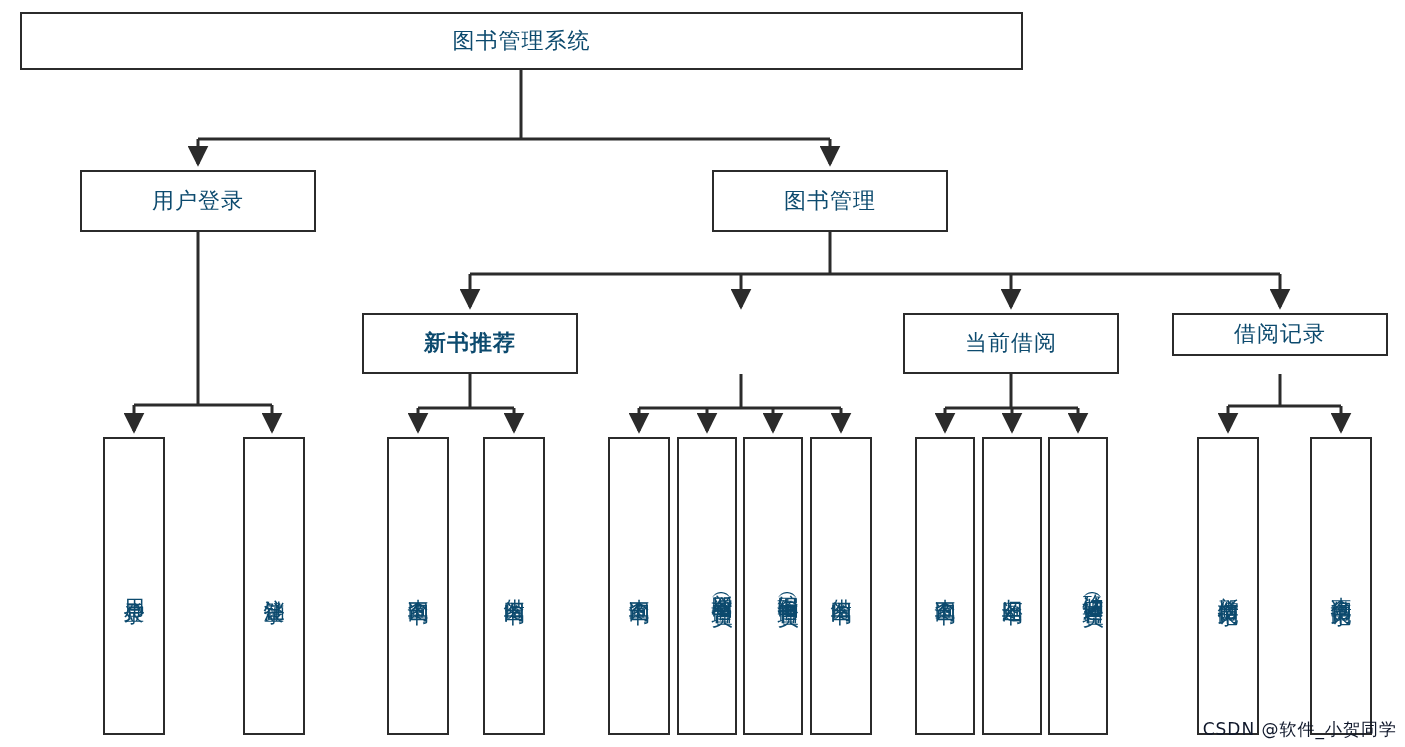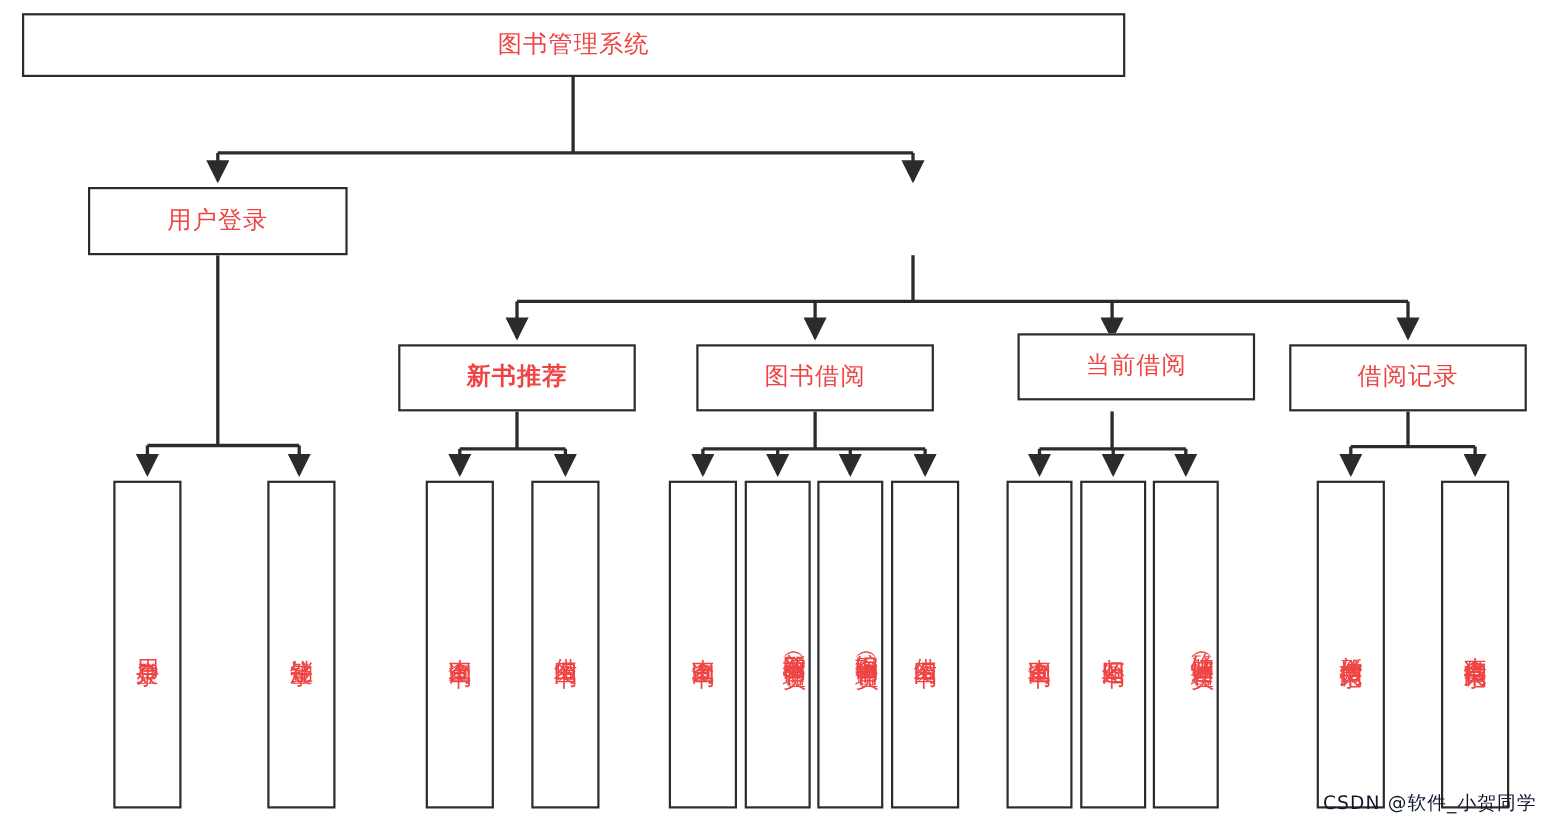--- a/index.html
+++ b/index.html
@@ -27,21 +27,21 @@
     pointer-events: none;
   }
   .node {
     position: absolute;
     box-sizing: border-box;
     background: #ffffff;
     border: 2px solid #2b2b2b;
     display: flex;
     align-items: center;
     justify-content: center;
-    color: #ef4444;
+    color: #0c4a6e;
   }
   .node.horiz {
     font-size: 22px;
     letter-spacing: 1px;
     line-height: 1.1;
   }
   .node.vert {
     writing-mode: vertical-rl;
     text-orientation: upright;
     font-size: 21px;
@@ -125,31 +125,31 @@
     </g>
   </svg>
 
   <div class="node horiz" style="left:20px; top:12px; width:1003px; height:58px;">
     <span>图书管理系统</span>
   </div>
 
   <div class="node horiz" style="left:80px; top:170px; width:236px; height:62px;">
     <span>用户登录</span>
   </div>
+  <div class="node horiz" style="left:712px; top:170px; width:236px; height:62px;">
+    <span>图书管理</span>
+  </div>
 
   <div class="node horiz" style="left:362px; top:313px; width:216px; height:61px;font-weight:bold;">
     <span>新书推荐</span>
   </div>
-  <div class="node horiz" style="left:633px; top:313px; width:216px; height:61px;">
-    <span>图书借阅</span>
-  </div>
-  <div class="node horiz" style="left:903px; top:303px; width:216px; height:61px;margin-left:22px;">
+  <div class="node horiz" style="left:903px; top:313px; width:216px; height:61px;">
     <span>当前借阅</span>
   </div>
-  <div class="node horiz" style="left:1172px; top:313px; width:216px; height:61px;">
+  <div class="node horiz" style="left:1172px; top:313px; width:216px; height:43px;">
     <span>借阅记录</span>
   </div>
 
   <div class="node vert" style="left:103px; top:437px; width:62px; height:298px;">
     <span class="vtext">用户登录</span>
   </div>
   <div class="node vert" style="left:243px; top:437px; width:62px; height:298px;">
     <span class="vtext">注销登录</span>
   </div>
 

